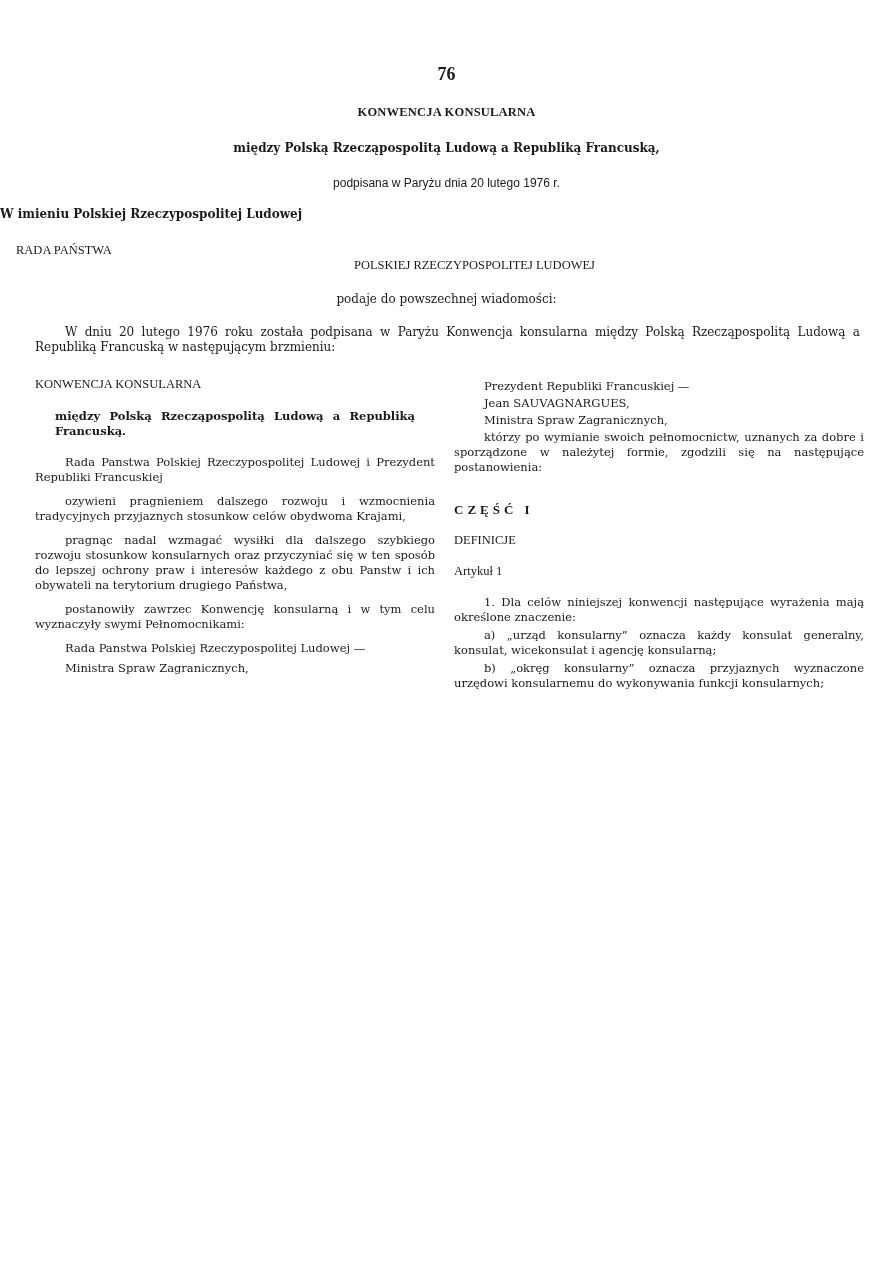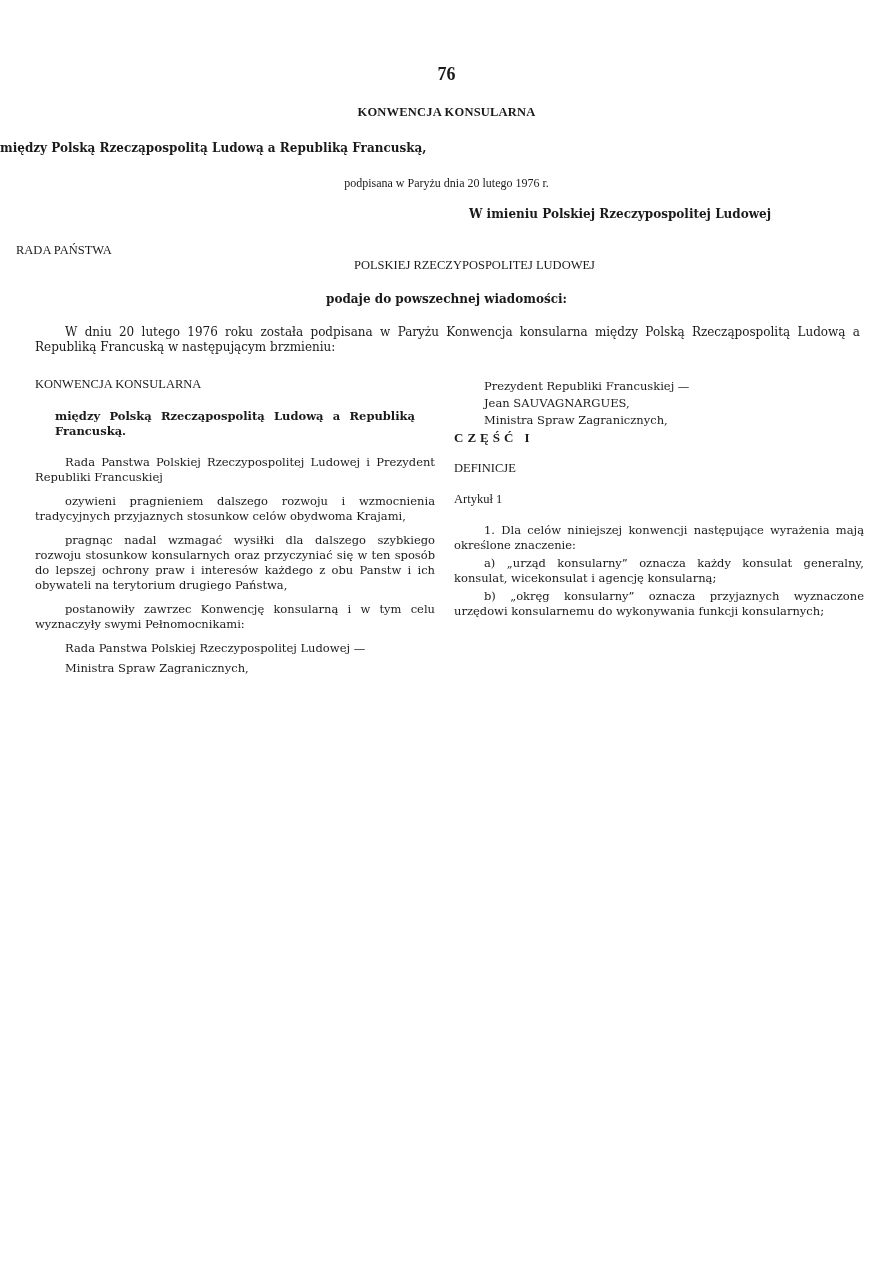--- a/index.html
+++ b/index.html
@@ -4,26 +4,26 @@
 <style>
   html, body { margin: 0; padding: 0; background: #ffffff; }
   body {
     width: 893px; height: 1263px; position: relative; overflow: hidden;
     font-family: "DejaVu Serif", "Liberation Serif", serif;
     color: #1a1a1a;
   }
   .abs { position: absolute; white-space: nowrap; }
   .page-number { left: 0; width: 893px; top: 64px; font-size: 18px; font-weight: bold; text-align: center; font-family: "Liberation Serif", serif; }
   .h-title { left: 0; width: 893px; top: 105px; font-size: 12.5px; font-weight: bold; text-align: center; font-family: "Liberation Serif", serif; letter-spacing: 0.2px; }
-  .h-sub { left: 0; width: 893px; top: 141px; font-size: 12px; font-weight: bold; font-family: "DejaVu Serif", serif; }
-  .h-signed { left: 0; width: 893px; top: 176px; font-size: 12px; text-align: center; font-family: Liberation Serif, serif; }
-  .h-name { left: 0; width: 756px; top: 207px; font-size: 12px; font-weight: bold; text-align: right; font-family: "DejaVu Serif", serif; margin-left: 15px; }
+  .h-sub { left: 0; width: 893px; top: 141px; font-size: 12px; font-weight: bold; text-align: center; font-family: "DejaVu Serif", serif; }
+  .h-signed { left: 0; width: 893px; top: 176px; font-size: 12px; text-align: center; font-family: Liberation Sans, sans-serif; }
+  .h-name { left: 0; width: 756px; top: 207px; font-size: 12px; font-weight: bold; text-align: left; font-family: "DejaVu Serif", serif; }
   .h-rada1 { left: 16px; width: 893px; top: 243px; font-size: 12.5px; text-align: left; font-family: "Liberation Serif", serif; }
   .h-rada2 { left: 0; width: 893px; top: 258px; font-size: 12.5px; text-align: center; font-family: "Liberation Serif", serif; padding-left: 28px; }
-  .h-podaje { left: 0; width: 893px; top: 292px; font-size: 12px; text-align: center; font-family: "DejaVu Serif", serif; font-weight: bold; }
+  .h-podaje { left: 0; width: 893px; top: 292px; font-size: 12px; text-align: center; font-family: "DejaVu Serif", serif; }
 
   .intro { left: 35px; width: 825px; top: 325px; font-size: 12px; line-height: 15px; font-family: "DejaVu Serif", serif; white-space: normal; text-align: justify; text-indent: 30px; }
 
   .col { position: absolute; font-family: "DejaVu Serif", serif; font-size: 11.5px; line-height: 15px; }
   .col-left { left: 35px; width: 400px; top: 377px; }
   .col-right { left: 454px; width: 410px; top: 379px; }
 
   .col p { margin: 0; text-align: justify; }
   .col .indent { text-indent: 30px; }
 
@@ -56,19 +56,20 @@
   <p class="indent" style="margin-bottom:9px;">pragnąc nadal wzmagać wysiłki dla dalszego szybkiego rozwoju stosunkow konsularnych oraz przyczyniać się w ten sposób do lepszej ochrony praw i interesów każdego z obu Panstw i ich obywateli na terytorium drugiego Państwa,</p>
   <p class="indent" style="margin-bottom:9px;">postanowiły zawrzec Konwencję konsularną i w tym celu wyznaczyły swymi Pełnomocnikami:</p>
   <p class="sig" style="margin-bottom:5px;">Rada Panstwa Polskiej Rzeczypospolitej Ludowej —</p>
   <p class="sig">Ministra Spraw Zagranicznych,</p>
 </div>
 
 <div class="col col-right">
   <p class="sig" style="margin-bottom:2px;">Prezydent Republiki Francuskiej —</p>
   <p class="sig" style="margin-bottom:2px;">Jean SAUVAGNARGUES,</p>
   <p class="sig" style="margin-bottom:2px;">Ministra Spraw Zagranicznych,</p>
+  <p class="indent" style="margin-bottom:27px;">którzy po wymianie swoich pełnomocnictw, uznanych za dobre i sporządzone w należytej formie, zgodzili się na następujące postanowienia:</p>
   <p class="part" style="margin-bottom:16px;">CZĘŚĆ I</p>
   <p class="def" style="margin-bottom:16px;">DEFINICJE</p>
   <p class="art" style="margin-bottom:16px;">Artykuł 1</p>
   <p class="indent" style="margin-bottom:3px;">1. Dla celów niniejszej konwencji następujące wyrażenia mają określone znaczenie:</p>
   <p class="indent" style="margin-bottom:3px;">a) „urząd konsularny” oznacza każdy konsulat generalny, konsulat, wicekonsulat i agencję konsularną;</p>
   <p class="indent">b) „okręg konsularny” oznacza przyjaznych wyznaczone urzędowi konsularnemu do wykonywania funkcji konsularnych;</p>
 </div>
 
 </body></html>

